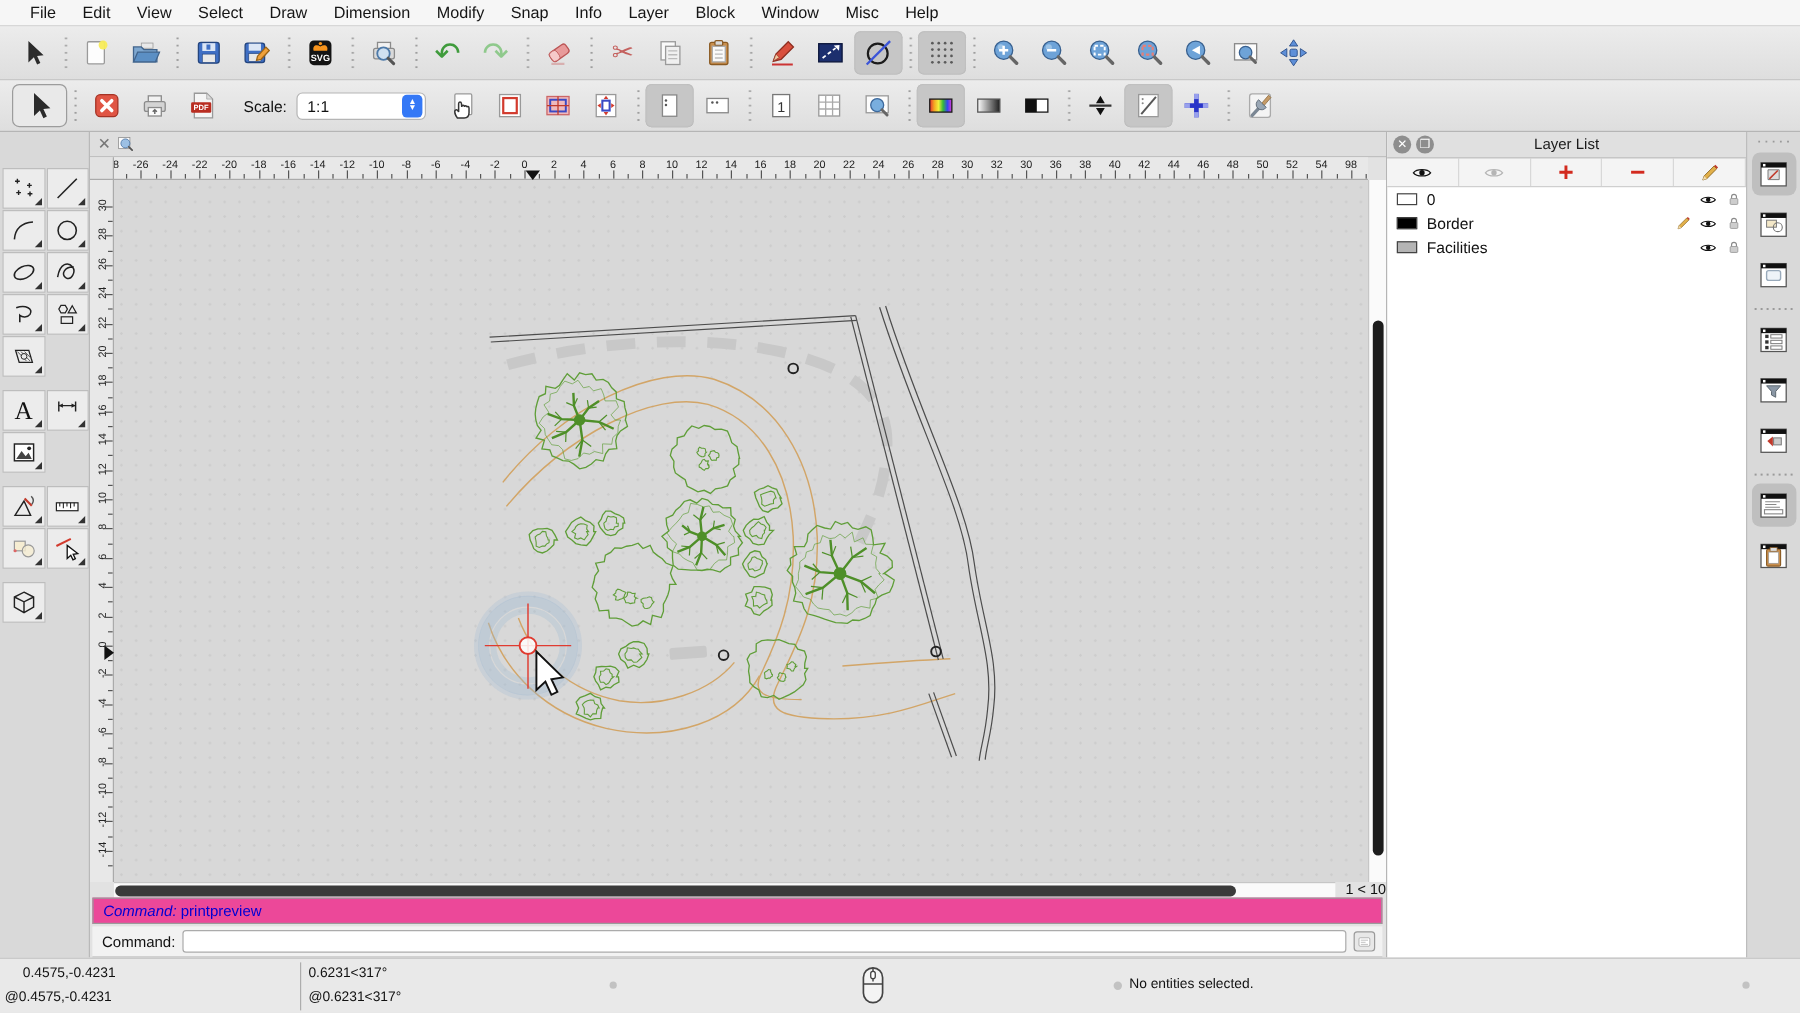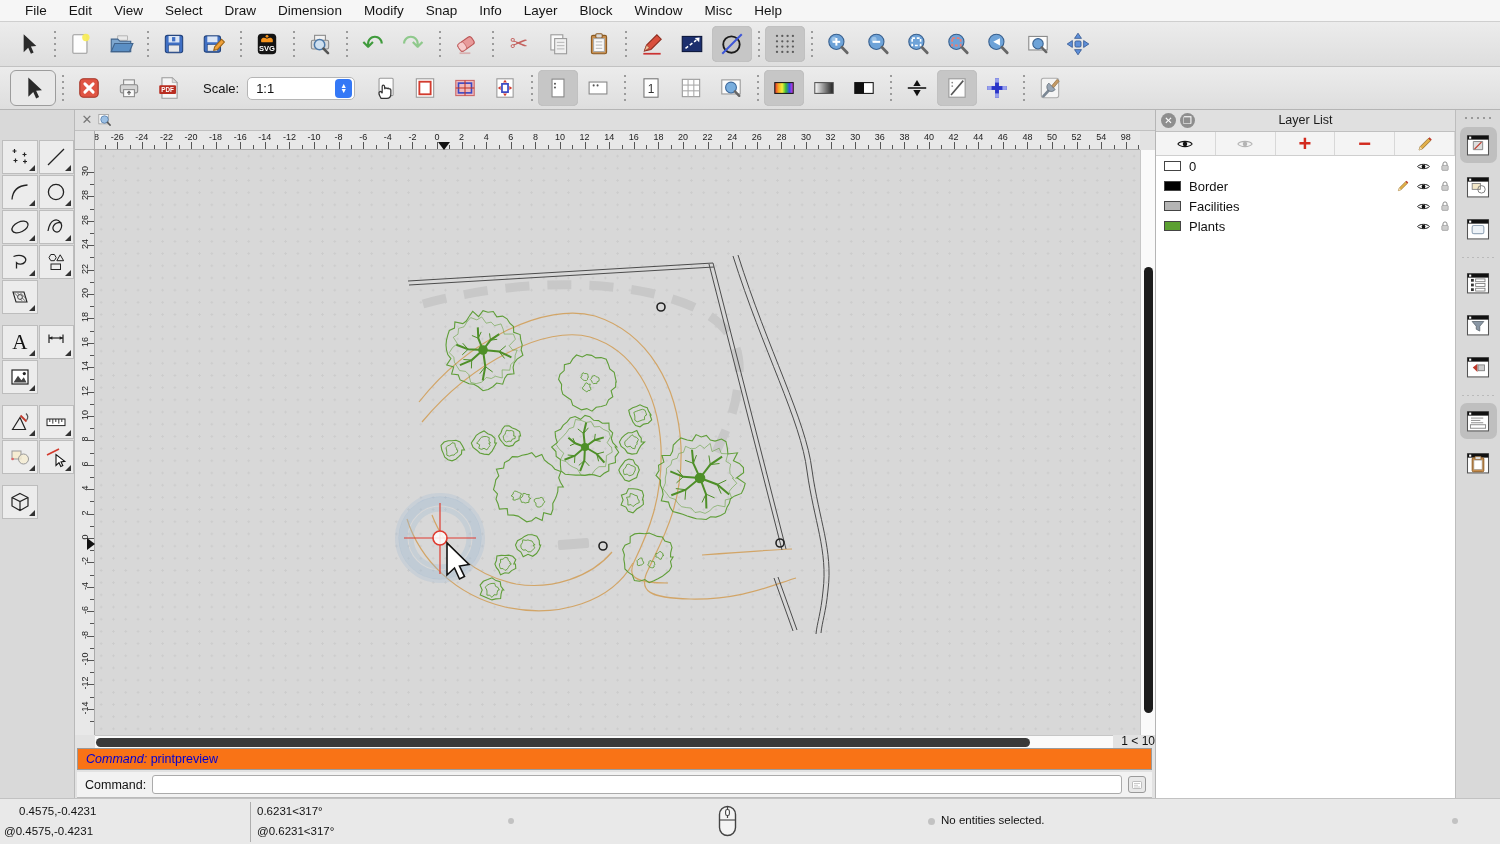--- a/index.html
+++ b/index.html
@@ -71,21 +71,21 @@
   .vscroll { position:absolute; left:1140px; top:150px; width:15px; height:585px; background:#fafafa;
              border-left:1px solid #c6c6c6; }
   .vscroll .thumb { position:absolute; left:3px; width:9px; border-radius:5px; background:#1c1c1c; }
   .hscroll { position:absolute; left:95px; top:735px; width:1018px; height:13px; background:#fafafa;
              border-top:1px solid #c6c6c6; }
   .hscroll .thumb { position:absolute; top:2px; height:9px; border-radius:5px; background:#3a3a3a; }
   .pageind { position:absolute; left:1113px; top:735px; width:42px; height:13px; font-size:12px;
              color:#111; text-align:right; line-height:13px; background:#e2e2e2; }
 
   
-  .cmdhist { position:absolute; left:77px; top:748px; width:1075px; height:22px; background:#f97316;
+  .cmdhist { position:absolute; left:77px; top:748px; width:1075px; height:22px; background:#ec4899;
              border:1px solid #9a9a9a; font-size:12.5px; padding:3px 0 0 8px; color:#0000d4; }
   .cmdhist .lbl { font-style:italic; }
   .cmdrow { position:absolute; left:77px; top:772px; width:1075px; height:26px; background:#f2f2f2;
             border-bottom:1px solid #bbb; display:flex; align-items:center; padding-left:8px; }
   .cmdrow .lbl { font-size:12.5px; color:#111; margin-right:6px; }
   .cmdrow input { flex:1; height:19px; border:1px solid #ababab; border-radius:3px; background:#fff;
                   font-size:12px; padding:0 4px; outline:none; font-family:"Liberation Sans",sans-serif; }
   .cmdbtn { width:18px; height:17px; border:1px solid #9a9a9a; border-radius:3px; background:#e8e8e8;
             margin:0 6px; display:flex; align-items:center; justify-content:center; }
 
@@ -1249,40 +1249,20 @@
           </span>
           <span class="lp-ico">
             <span style="display: flex; align-items: center; justify-content: center;">
               <svg width="14" height="14" viewBox="0 0 24 24">
                 <rect x="6.5" y="11" width="11" height="8.5" rx="1.5" fill="#cdcdcd" stroke="#8a8a8a"></rect>
                 <path d="M8.5 11 V8.5 a3.5 3.5 0 0 1 7 0 V11" fill="none" stroke="#8a8a8a" stroke-width="1.7"></path>
               </svg>
             </span>
           </span>
         </div>
-        <div class="lp-row">
-          <span class="lp-swatch" style="background: rgb(92, 160, 50);"></span>
-          <span class="lp-name">Plants</span>
-          <span class="lp-ico">
-            <span style="display: flex; align-items: center; justify-content: center;">
-              <svg width="15" height="15" viewBox="0 0 24 24">
-                <path d="M2.5 12 C6 7.4 18 7.4 21.5 12 C18 16.6 6 16.6 2.5 12 Z" fill="none" stroke="#111" stroke-width="1.5"></path>
-                <circle cx="12" cy="12" r="3" fill="#111"></circle>
-              </svg>
-            </span>
-          </span>
-          <span class="lp-ico">
-            <span style="display: flex; align-items: center; justify-content: center;">
-              <svg width="14" height="14" viewBox="0 0 24 24">
-                <rect x="6.5" y="11" width="11" height="8.5" rx="1.5" fill="#cdcdcd" stroke="#8a8a8a"></rect>
-                <path d="M8.5 11 V8.5 a3.5 3.5 0 0 1 7 0 V11" fill="none" stroke="#8a8a8a" stroke-width="1.7"></path>
-              </svg>
-            </span>
-          </span>
-        </div>
       </div>
   </div>
 
   <div class="dockstrip">
       <div class="dock-grip"></div>
       <div class="dockbtn active">
         <svg width="30" height="28" viewBox="0 0 24 24">
           <rect x="3" y="4" width="18" height="16.5" fill="#fff" stroke="#555" stroke-width="0.9"></rect>
           <rect x="3" y="4" width="18" height="3.4" fill="#111"></rect>
           <rect x="4.4" y="4.8" width="1.8" height="1.8" fill="#fff"></rect>

